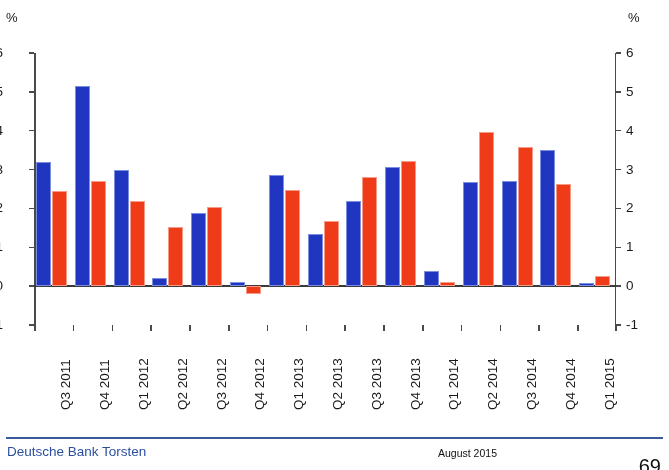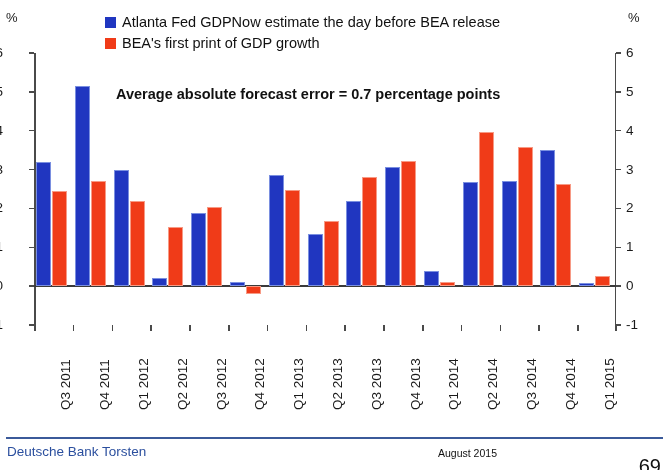--- a/index.html
+++ b/index.html
@@ -219,32 +219,21 @@
   }
 </style>
 </head>
 <body>
 
 <div id="page">
 
   <div class="pct pct-left">%</div>
   <div class="pct pct-right">%</div>
 
-  <div class="legend">
-    <div class="legend-row">
-      <span class="legend-swatch" id="sw0" style="background: rgb(32, 54, 192);"></span>
-      <span class="legend-label">Atlanta Fed GDPNow estimate the day before BEA release</span>
-    </div>
-    <div class="legend-row">
-      <span class="legend-swatch" id="sw1" style="background: rgb(240, 59, 24);"></span>
-      <span class="legend-label">BEA's first print of GDP growth</span>
-    </div>
-  </div>
-
-  <div class="annotation">Average absolute forecast error = 0.7 percentage points</div>
+
 
   <div id="plot">
     <div class="axis-line axis-v left"></div>
     <div class="axis-line axis-v right"></div>
     <div class="zero-line" id="zeroline" style="top: 232.143px;"></div>
     <div class="bars" id="bars">
         <div class="group" style="left: 0px; width: 38.8px;">
           <div class="bar blue b1" title="Q3 2011 — Atlanta Fed GDPNow estimate the day before BEA release: 3.2" style="top: 108.8px; height: 124.343px; background: rgb(32, 54, 192);"></div>
           <div class="bar red b2" title="Q3 2011 — BEA's first print of GDP growth: 2.45" style="top: 137.943px; height: 95.2px; background: rgb(240, 59, 24);"></div>
           <div class="xtick" style="left: 0px;"></div>

